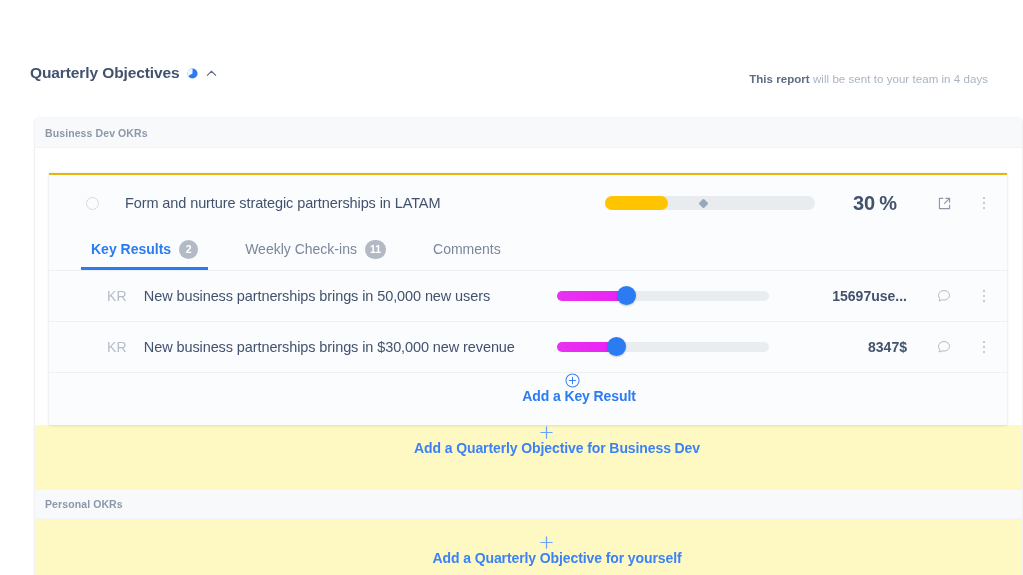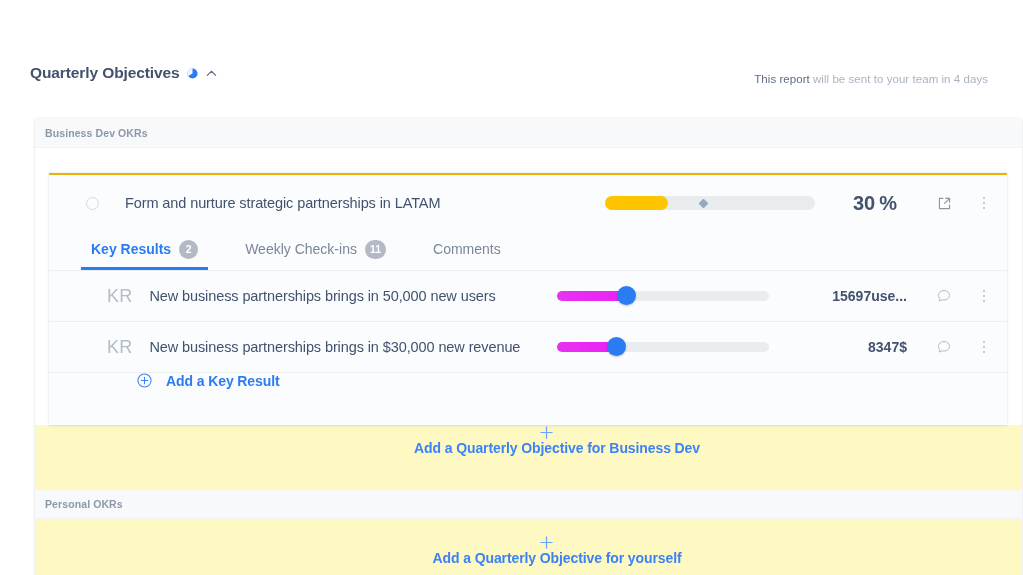--- a/index.html
+++ b/index.html
@@ -23,21 +23,21 @@
   .page-title {
     font-size: 15.5px; font-weight: bold; color: #42526e; letter-spacing: -0.1px;
   }
   .pie-icon { display:block; width: 11px; height: 11px; margin-top:1px; }
   .caret-icon { display:block; width: 13px; height: 13px; margin-top:1px; }
 
   .report-note {
     position: absolute; right: 35px; top: 25px;
     font-size: 11.5px; color: #a9b4c2; letter-spacing: 0.05px; white-space: nowrap;
   }
-  .report-note b { color: #5e6c84; font-weight: normal; text-align: right; }
+  .report-note b { color: #5e6c84; font-weight: bold; text-align: right; }
 
   
   .outer-card {
     position: absolute; left: 35px; top: 70px; width: 987px; height: 482px;
     background: #ffffff;
     border-radius: 3px;
     box-shadow: 0 1px 3px rgba(23,43,77,.12), 0 0 1px rgba(23,43,77,.16);
     overflow: hidden;
   }
   .group-header {
@@ -126,21 +126,21 @@
     font-size: 10.5px; font-weight: bold;
     display: flex; align-items: center; justify-content: center;
   }
 
   
   .kr-row {
     display: flex; align-items: center; height: 51px;
     background: #fbfcfd; border-bottom: 1px solid #eef1f4; padding-left: 8px;
   }
   .kr-tag {
-    margin-left: 50px; font-size: 18px; color: #b3bdc9; font-weight: normal; letter-spacing: .2px;
+    margin-left: 50px; font-size: 14px; color: #b3bdc9; font-weight: normal; letter-spacing: .2px;
   }
   .kr-title {
     margin-left: 17px; font-size: 14.5px; color: #42526e; letter-spacing: -0.1px; white-space: nowrap;
   }
   .kr-right { margin-left: auto; display: flex; align-items: center; }
 
   .slider-area { position: relative; width: 212px; height: 18px; margin-right: 42px; }
   .slider-track {
     position: absolute; left: 0; top: 4px; width: 212px; height: 10px;
     border-radius: 5px; background: #e9edf0;
@@ -155,21 +155,21 @@
   }
   .kr-value {
     font-size: 14px; font-weight: bold; color: #42526e; text-align: right; white-space: nowrap;
   }
   .kr-val-wrap { width: 96px; display: flex; justify-content: flex-end; align-items: flex-start; }
 
   .icon-btn.chat { margin-left: 20px; }
 
   
   .add-kr-row {
-    display: flex; align-items: flex-start; height: 52px; background: #fbfcfd; padding-left: 88px;
+    display: flex; align-items: center; height: 52px; background: #fbfcfd; padding-left: 88px; flex-direction: column;
   }
   .circle-plus { width: 15px; height: 15px; display:block; }
   .add-kr-label {
     margin-left: 14px; font-size: 14px; font-weight: bold; color: #2b7bf3; letter-spacing: -.1px;
   }
 
   
   .add-obj-row {
     display: flex; align-items: center; height: 64px; padding-left: 35px; background: #fef9c3; flex-direction: column;
   }

